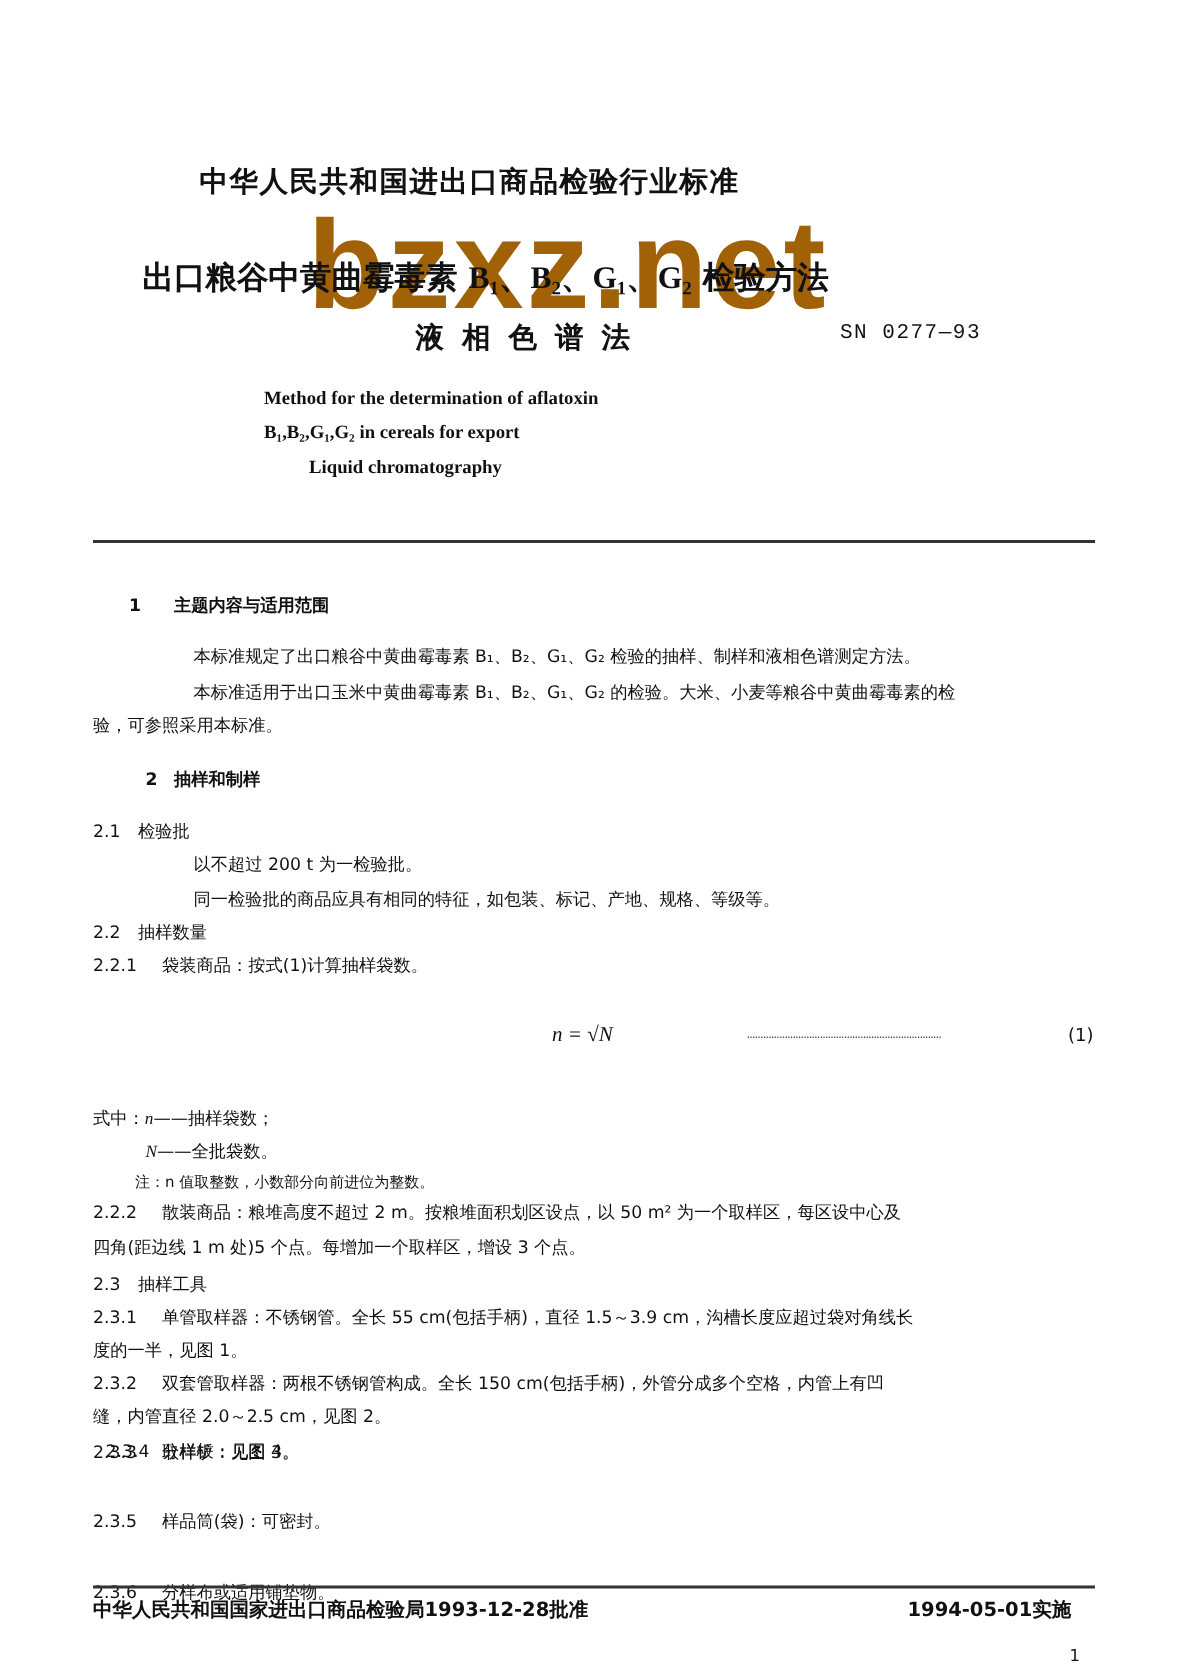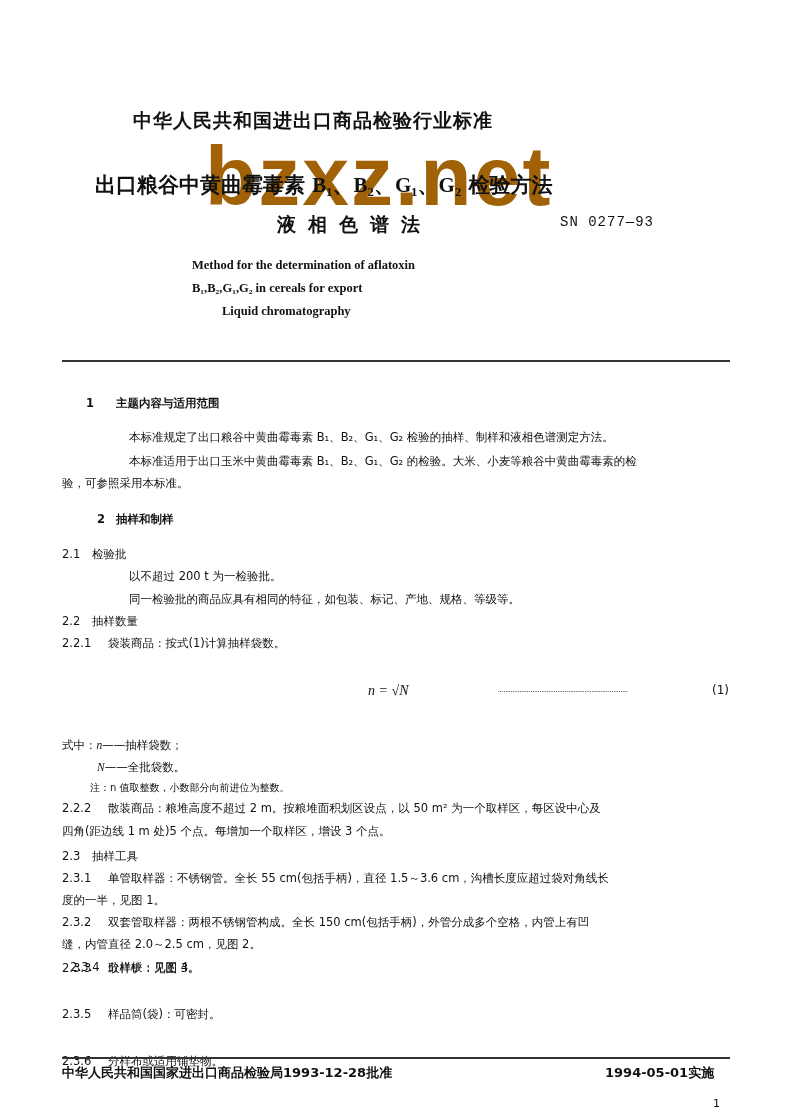--- a/index.html
+++ b/index.html
@@ -5,21 +5,21 @@
     html, body { margin: 0; padding: 0; background: #ffffff; }
     body { width: 800px; height: 1117px; position: relative; overflow: hidden;
            font-family: "DejaVu Sans", sans-serif; color: #111; }
     .abs { position: absolute; white-space: nowrap; }
     .watermark { left: 205px; top: 128px; font-family: "Liberation Sans", sans-serif;
                  font-size: 84px; font-weight: bold; color: #a16207; letter-spacing: 2px; z-index: 0; }
     .header-std { left: 133px; top: 108px; font-size: 19px; font-weight: bold; letter-spacing: 1px; z-index: 1; }
     .title { left: 95px; top: 171px; font-size: 21px; font-weight: bold; z-index: 1; }
     .subtitle { left: 277px; top: 212px; font-size: 19px; font-weight: bold; letter-spacing: 12px; z-index: 1; }
     .stdno { left: 560px; top: 214px; font-family: "Liberation Mono", monospace; font-size: 14px; letter-spacing: 1px; }
-    .en { font-family: "Liberation Serif", serif; font-weight: bold; font-size: 12.5px; margin-left: 16px; }
+    .en { font-family: "Liberation Serif", serif; font-weight: bold; font-size: 12.5px; }
     .en1 { left: 176px; top: 258px; }
     .en2 { left: 176px; top: 281px; }
     .en3 { left: 206px; top: 304px; }
     .rule { position: absolute; left: 62px; width: 668px; height: 1.5px; background: #333; }
     .rule-top { top: 360px; }
     .rule-bot { top: 1057px; }
     .line { position: absolute; left: 62px; font-size: 11.5px; white-space: nowrap; }
     .sec { font-weight: bold; margin-left: 24px; }
     .indent1 { left: 84px; margin-left: 45px; }
     .num { display: inline-block; min-width: 30px; }
@@ -89,21 +89,21 @@
 
 <div class="line" style="top:801px;">
   <span class="num2">2.2.2</span><span>散装商品：粮堆高度不超过 2 m。按粮堆面积划区设点，以 50 m² 为一个取样区，每区设中心及</span>
 </div>
 <div class="line" style="top:824px;">四角(距边线 1 m 处)5 个点。每增加一个取样区，增设 3 个点。</div>
 
 <div class="line" style="top:849px;">
   <span class="num">2.3</span><span>抽样工具</span>
 </div>
 <div class="line" style="top:871px;">
-  <span class="num2">2.3.1</span><span>单管取样器：不锈钢管。全长 55 cm(包括手柄)，直径 1.5～3.6 cm，沟槽长度应超过袋对角线长</span>
+  <span class="num2">2.3.1</span><span>单管取样器：不锈钢管。全长 55 cm(包括手柄)，直径 1.5～3.9 cm，沟槽长度应超过袋对角线长</span>
 </div>
 <div class="line" style="top:893px;">度的一半，见图 1。</div>
 <div class="line" style="top:915px;">
   <span class="num2">2.3.2</span><span>双套管取样器：两根不锈钢管构成。全长 150 cm(包括手柄)，外管分成多个空格，内管上有凹</span>
 </div>
 <div class="line" style="top:937px;">缝，内管直径 2.0～2.5 cm，见图 2。</div>
 <div class="line" style="top:961px;">
   <span class="num2">2.3.3</span><span>取样铲：见图 3。</span>
 </div>
 <div class="line" style="top:960px;text-align:center;">

